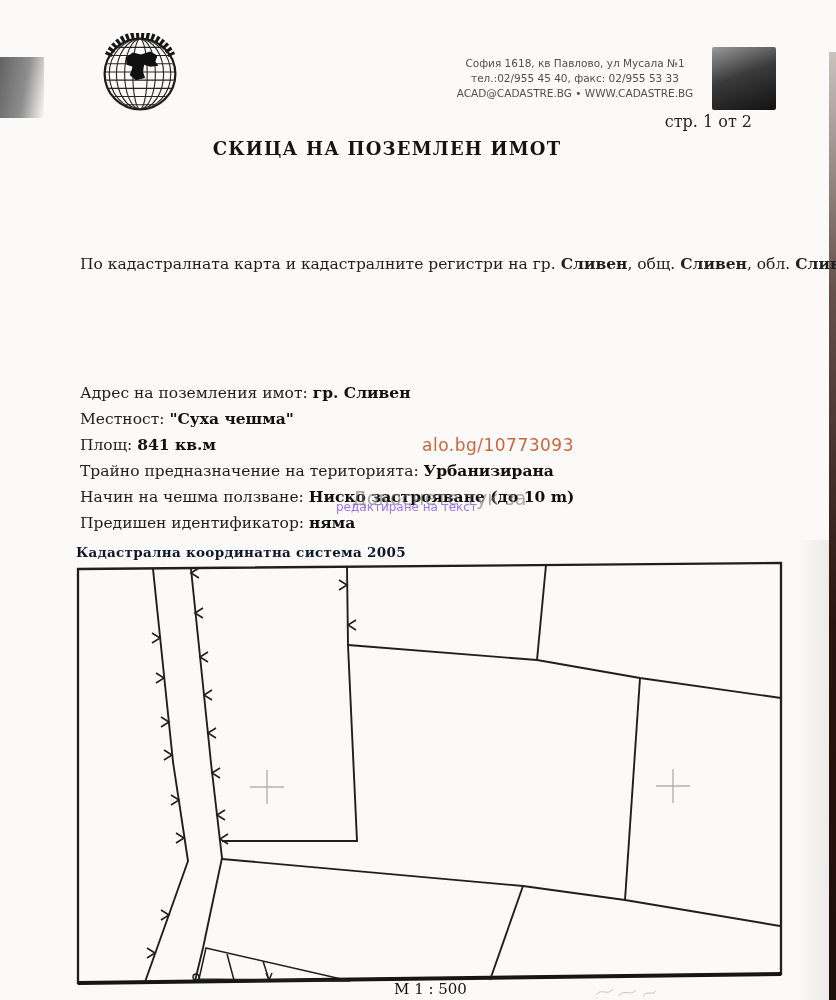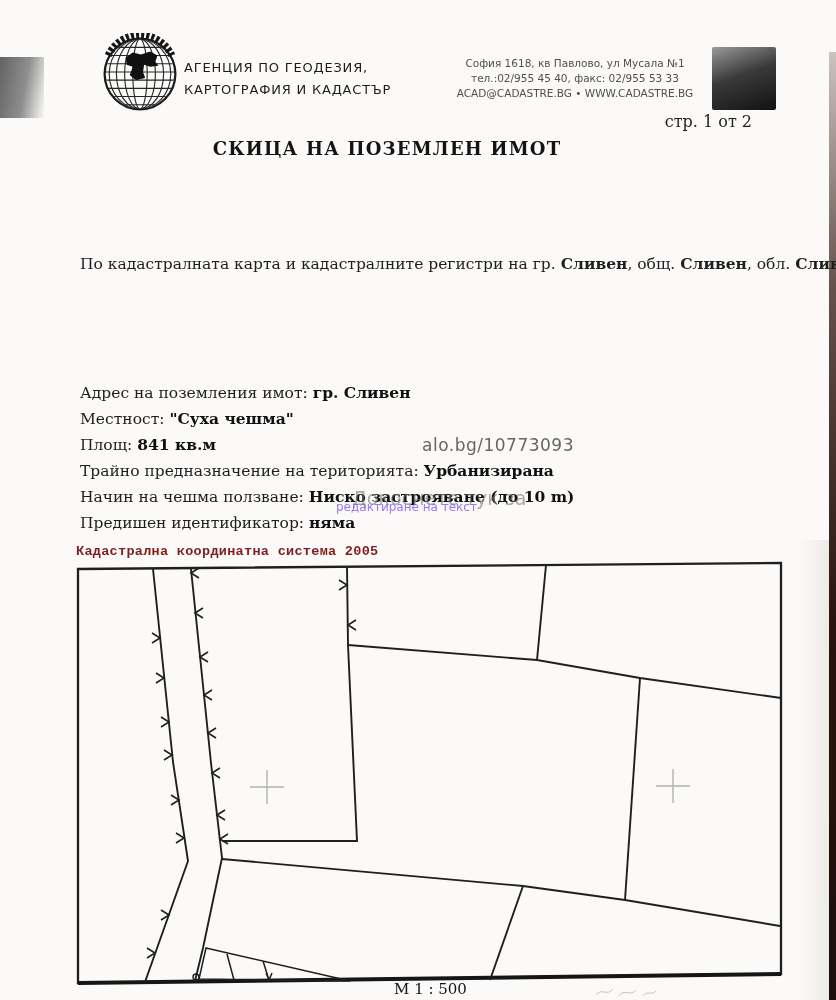--- a/index.html
+++ b/index.html
@@ -14,25 +14,25 @@
   .page-indicator{left:602px;top:112px;width:150px;text-align:right;font-size:16px;color:#222;}
   .doc-title{left:0;top:138px;width:754px;padding-left:20px;box-sizing:border-box;text-align:center;
     font-weight:bold;font-size:18px;letter-spacing:1.2px;color:#141414;}
   
   .para1{left:80px;top:254px;white-space:nowrap;font-size:15.5px;}
   .amendment{left:80px;top:326px;width:712px;font-size:15.5px;line-height:26px;}
   .info-row{left:80px;height:26px;font-size:15.5px;line-height:26px;white-space:nowrap;}
   .info-row b{color:#101010;}
   
   .wm{font-family:"DejaVu Sans","Liberation Sans",sans-serif;white-space:nowrap;}
-  .wm1{left:422px;top:435px;font-size:17px;color:#404040;opacity:.8;letter-spacing:.5px;}
+  .wm1{left:422px;top:435px;font-size:17px;color:#c2410c;opacity:.8;letter-spacing:.5px;}
   .wm2{left:352px;top:487px;font-size:19px;color:#737373;opacity:.6;}
   .wm3{left:336px;top:500px;font-size:12px;color:#8b5cf6;opacity:.85;}
   
-  .coord-label{left:76px;top:544px;font-weight:bold;font-size:13.5px;letter-spacing:.3px;color:#7f1d1d;font-family:Liberation Mono, monospace;}
+  .coord-label{left:76px;top:544px;font-weight:bold;font-size:13.5px;letter-spacing:.3px;color:#0f172a;}
   .scale-label{left:394px;top:980px;font-weight:normal;font-size:15px;color:#141414;}
   .map-svg{left:0;top:0;}
   
   .blob-left{left:0;top:57px;width:44px;height:61px;
     background:linear-gradient(100deg,#636363 0%,#8e8e8e 55%,rgba(200,200,200,0) 100%);}
   .blob-right{left:712px;top:47px;width:64px;height:63px;border-radius:2px;
     background:linear-gradient(160deg,#9a9a9a 0%,#3a3a3a 45%,#121212 100%);}
   .edge-strip{left:829px;top:52px;width:7px;height:948px;
     background:linear-gradient(to bottom,rgba(60,30,20,.25) 0%,rgba(50,24,16,.75) 25%,#2a140d 60%,#1d0f0a 100%);}
   .side-shade{left:798px;top:540px;width:31px;height:460px;
@@ -66,24 +66,20 @@
       <line x1="3" y1="38" x2="77" y2="38"></line>
       <line x1="3" y1="46" x2="77" y2="46"></line>
       <line x1="3" y1="54" x2="77" y2="54"></line>
       <line x1="3" y1="62" x2="77" y2="62"></line>
       <line x1="3" y1="70" x2="77" y2="70"></line>
     </g>
     <path d="M9,22 A34,34 0 0 1 71,22" fill="none" stroke="#161616" stroke-width="7" stroke-dasharray="3,2"></path>
     <path d="M26,24 L33,19 L41,21 L50,18 L57,22 L55,28 L58,32 L50,33 L44,31 L43,38 L45,44 L36,46 L30,41 L33,33 L27,31 Z" fill="#101010" stroke="none"></path>
   </svg>
 
-  <div class="abs agency-name">
-    <div>АГЕНЦИЯ ПО ГЕОДЕЗИЯ,</div>
-    <div>КАРТОГРАФИЯ И КАДАСТЪР</div>
-  </div>
 
   <div class="abs contact">
     <div>София 1618, кв Павлово, ул Мусала №1</div>
     <div>тел.:02/955 45 40, факс: 02/955 53 33</div>
     <div>ACAD@CADASTRE.BG • WWW.CADASTRE.BG</div>
   </div>
 
   <div class="abs page-indicator">стр. 1 от 2</div>
 
   <div class="abs doc-title">СКИЦА НА ПОЗЕМЛЕН ИМОТ</div>

